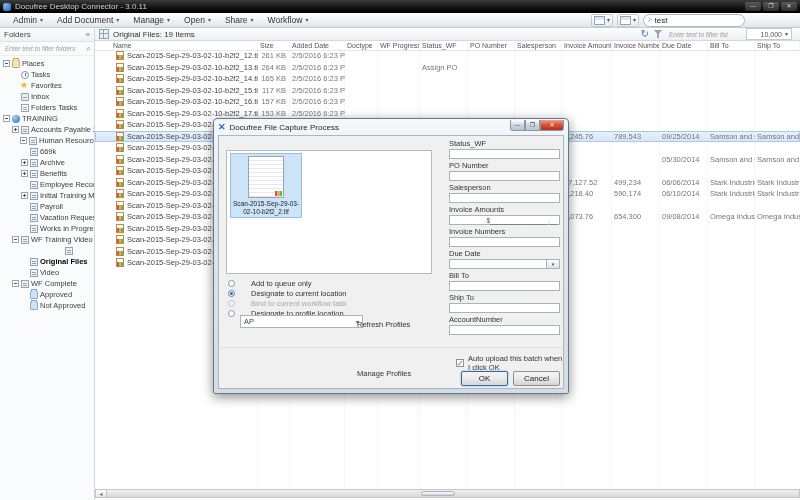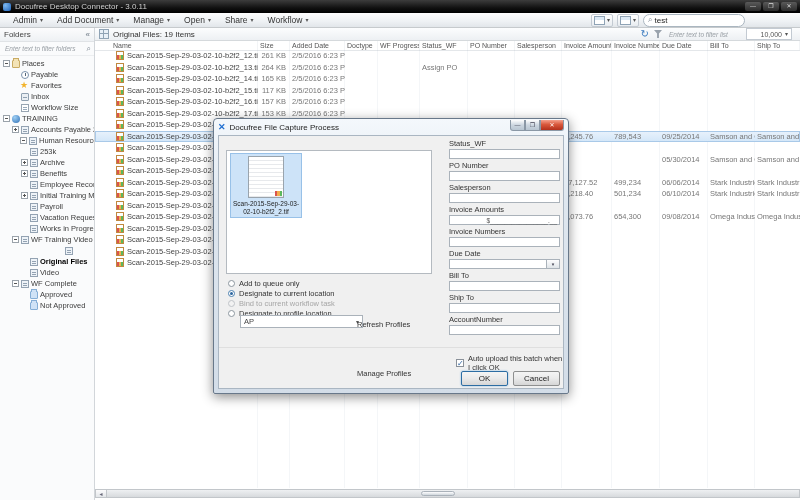--- a/index.html
+++ b/index.html
@@ -113,21 +113,21 @@
   .file-panel{position:absolute;left:7px;top:14px;width:206px;height:124px;background:#fff;
     border:1px solid #b4bac0;box-sizing:border-box;}
   .file-item{position:absolute;left:3px;top:2px;width:72px;padding:2px 1px;
     background:#cde3f8;border:1px solid #98c1e8;box-sizing:border-box;}
   .thumb{width:36px;height:42px;margin:0 auto;background:#fff;border:1px solid #9aa4ad;position:relative;
     box-sizing:border-box;background-image:repeating-linear-gradient(#fff 0 3px,#e7e9ec 3px 4px);}
   .thumb::after{content:"";position:absolute;right:1px;bottom:1px;width:7px;height:5px;
     background:linear-gradient(90deg,#d9534f 34%,#f0ad4e 34% 67%,#5cb85c 67%);}
   .file-name{margin-top:2px;font-size:6.5px;line-height:7.5px;text-align:center;word-break:break-all;color:#222;}
   .radios{position:absolute;left:9px;top:142px;}
-  .radio-row{height:10px;display:flex;align-items:center;gap:4px;}
+  .radio-row{height:10px;display:flex;align-items:center;gap:16px;}
   .rdot{width:7px;height:7px;border-radius:50%;border:1px solid #8d979f;background:#fff;box-sizing:border-box;position:relative;flex:none;}
   .rdot.on{border-color:#4d81b0;}
   .rdot.on::after{content:"";position:absolute;left:1px;top:1px;width:3px;height:3px;border-radius:50%;background:#2c66a0;}
   .radio-row.dis{color:#a6a6a6;}
   .radio-row.dis .rdot{border-color:#c0c4c8;background:#f2f2f2;}
   .profile-dd{position:absolute;left:21px;top:179px;width:123px;height:13px;background:#fff;
     border:1px solid #aab2ba;box-sizing:border-box;display:flex;align-items:center;justify-content:space-between;
     padding:0 3px;color:#444;}
   .dlg-link{position:absolute;left:138px;width:70px;color:#333;}
   .fields{position:absolute;left:230px;top:1px;width:111px;}
@@ -216,56 +216,56 @@
     </div>
     <div class="tree" id="tree">
         <div class="tnode" style="padding-left: 3px;">
           <span class="expander minus"></span>
           <span class="tic tic-folder"></span>
           <span class="tlabel">Places</span>
         </div>
         <div class="tnode" style="padding-left: 12px;">
           <span class="expander none"></span>
           <span class="tic tic-recent"></span>
-          <span class="tlabel">Payable</span>
+          <span class="tlabel">Tasks</span>
         </div>
         <div class="tnode" style="padding-left: 12px;">
           <span class="expander none"></span>
           <span class="tic tic-star"></span>
           <span class="tlabel">Favorites</span>
         </div>
         <div class="tnode" style="padding-left: 12px;">
           <span class="expander none"></span>
           <span class="tic tic-inbox"></span>
           <span class="tlabel">Inbox</span>
         </div>
         <div class="tnode" style="padding-left: 12px;">
           <span class="expander none"></span>
           <span class="tic tic-task"></span>
-          <span class="tlabel">Workflow Size</span>
+          <span class="tlabel">Folders Tasks</span>
         </div>
         <div class="tnode" style="padding-left: 3px;">
           <span class="expander minus"></span>
           <span class="tic tic-globe"></span>
           <span class="tlabel">TRAINING</span>
         </div>
         <div class="tnode" style="padding-left: 12px;">
           <span class="expander plus"></span>
           <span class="tic tic-cabinet"></span>
           <span class="tlabel">Accounts Payable 2</span>
         </div>
         <div class="tnode" style="padding-left: 12px; margin-left: 8px;">
           <span class="expander minus"></span>
           <span class="tic tic-cabinet"></span>
           <span class="tlabel">Human Resources</span>
         </div>
         <div class="tnode" style="padding-left: 21px;">
           <span class="expander none"></span>
           <span class="tic tic-cabinet"></span>
-          <span class="tlabel">253k</span>
+          <span class="tlabel">669k</span>
         </div>
         <div class="tnode" style="padding-left: 21px;">
           <span class="expander plus"></span>
           <span class="tic tic-cabinet"></span>
           <span class="tlabel">Archive</span>
         </div>
         <div class="tnode" style="padding-left: 21px;">
           <span class="expander plus"></span>
           <span class="tic tic-cabinet"></span>
           <span class="tlabel">Benefits</span>
@@ -602,21 +602,21 @@
               <span>Scan-2015-Sep-29-03-02-10-b2f2</span>
             </div>
             <div class="cell c1" style="width: 32px;"></div>
             <div class="cell c2" style="width: 55px;"></div>
             <div class="cell c3" style="width: 33px;"></div>
             <div class="cell c4" style="width: 42px;"></div>
             <div class="cell c5" style="width: 48px;"></div>
             <div class="cell c6" style="width: 47px;"></div>
             <div class="cell c7" style="width: 47px;"></div>
             <div class="cell c8" style="width: 50px;">6,218.40</div>
-            <div class="cell c9" style="width: 48px;">501,234</div>
+            <div class="cell c9" style="width: 48px;">590,174</div>
             <div class="cell c10" style="width: 48px;">06/10/2014</div>
             <div class="cell c11" style="width: 47px;">Stark Industries</div>
             <div class="cell c12" style="width: 45px;">Stark Industrie</div>
           </div>
           <div class="row">
             <div class="cell c0" style="width: 163px;">
               <span class="ic-tif"></span>
               <span>Scan-2015-Sep-29-03-02-10-b2f2</span>
             </div>
             <div class="cell c1" style="width: 32px;"></div>

